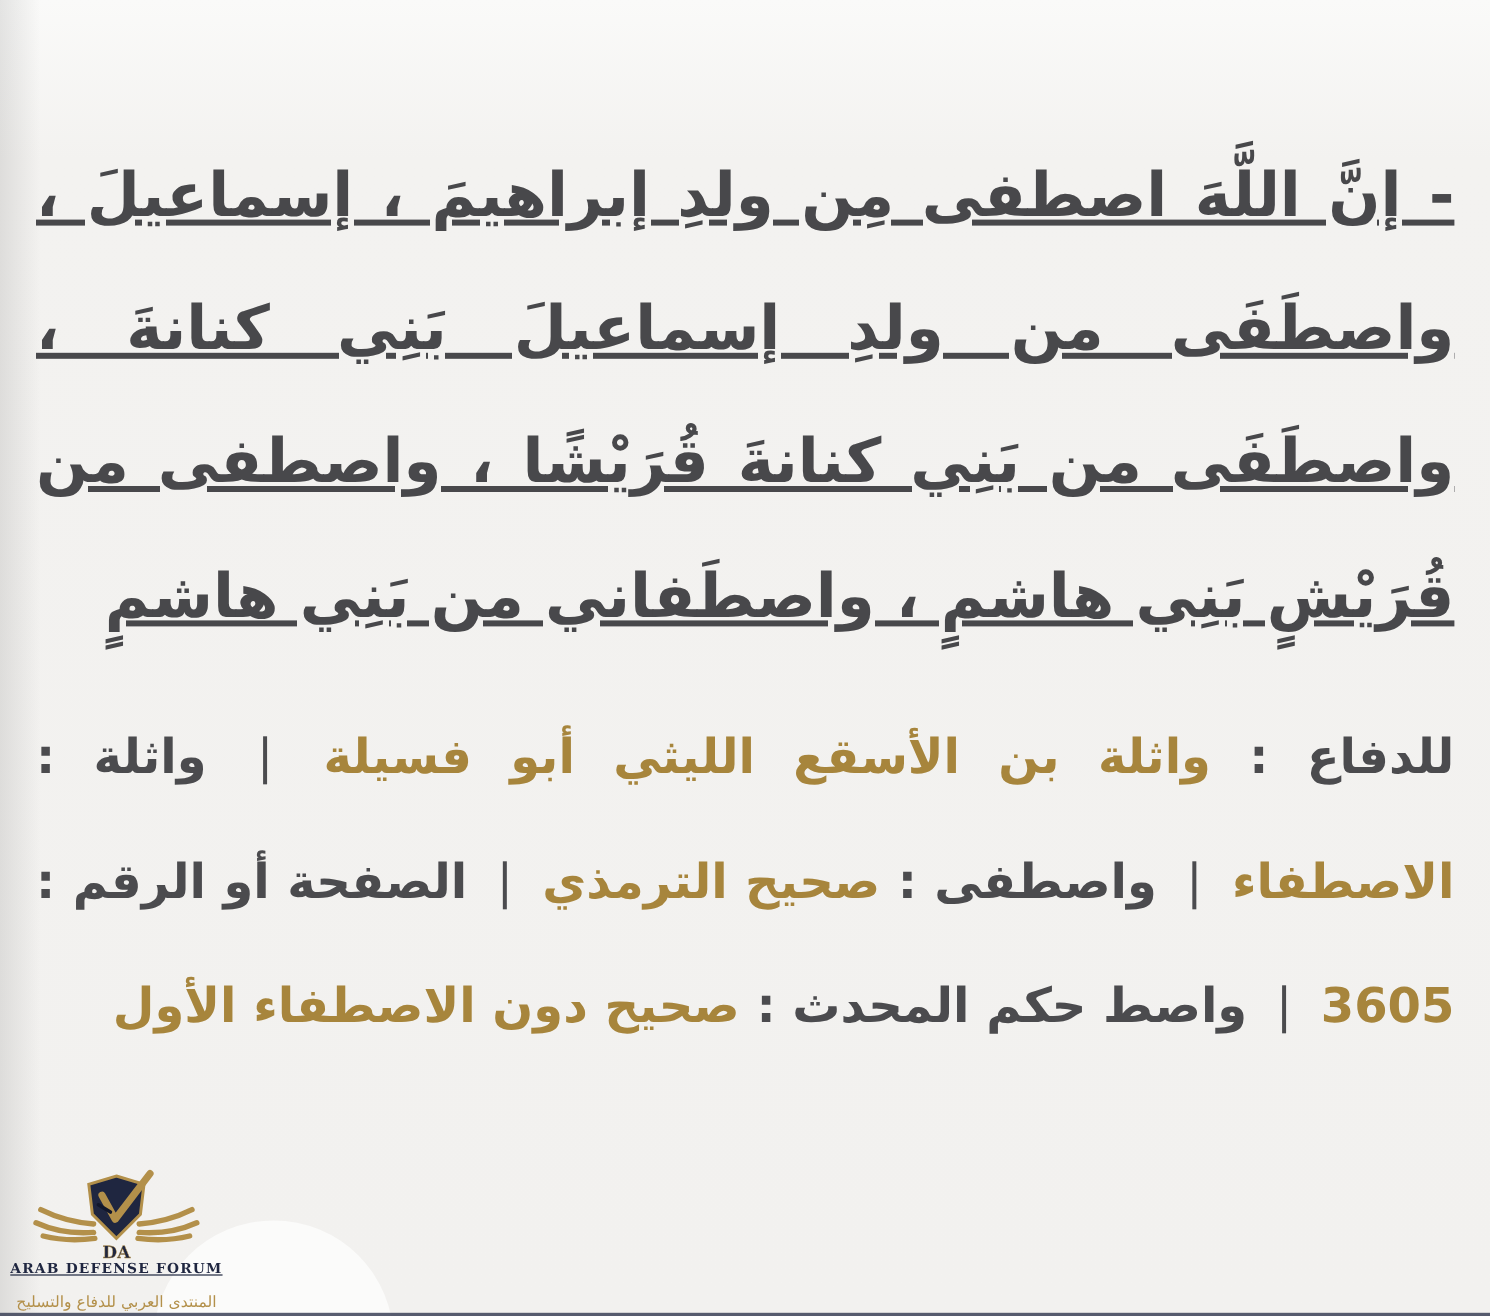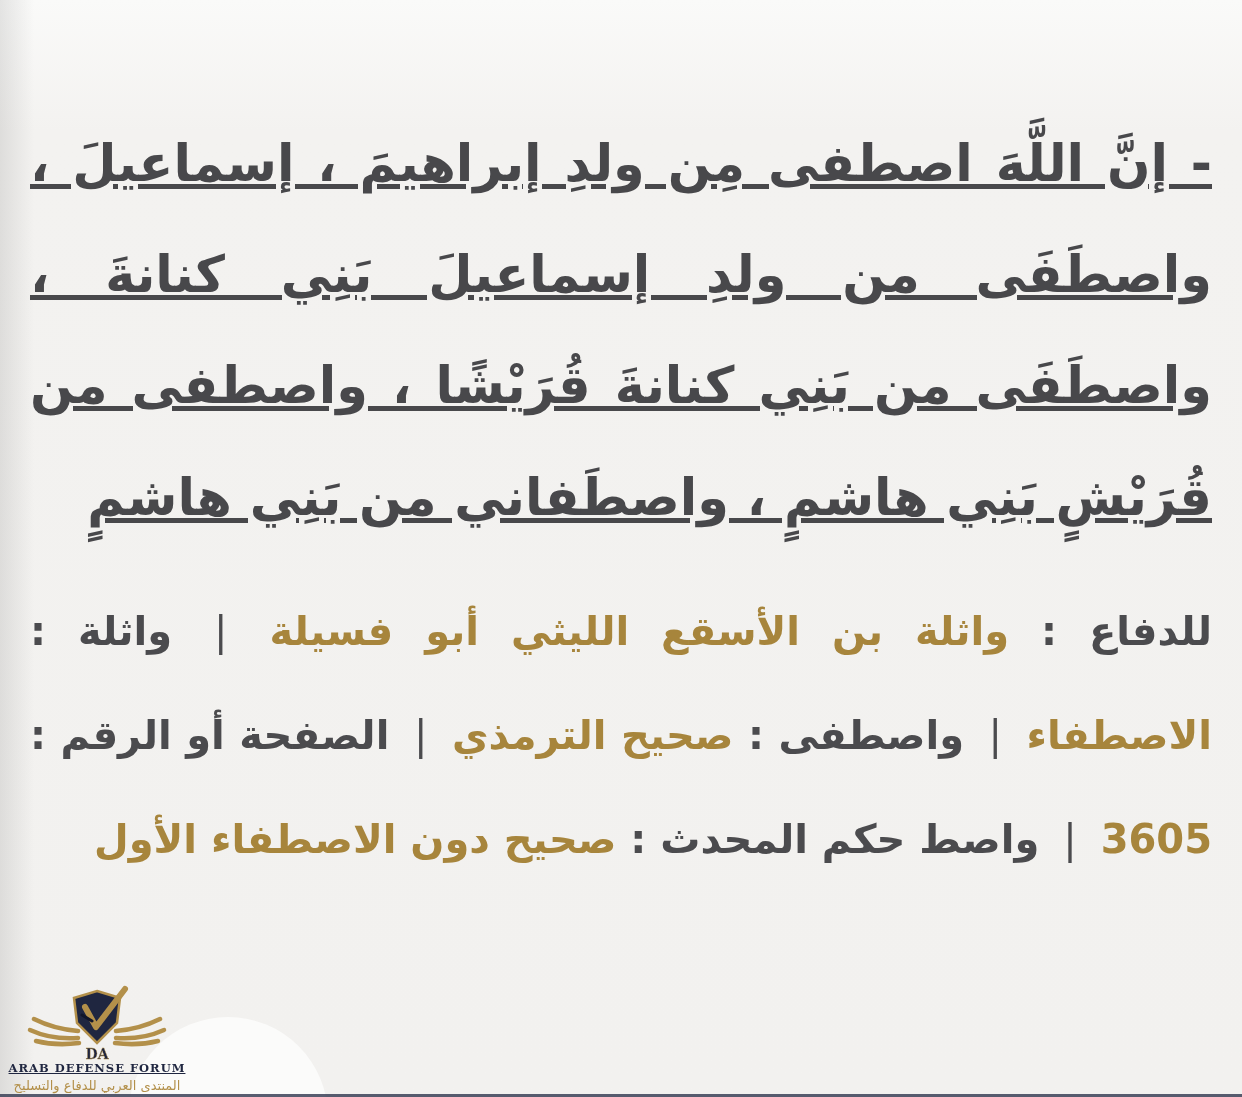--- a/index.html
+++ b/index.html
@@ -87,21 +87,21 @@
     margin-top: -2px;
     font-family: "DejaVu Serif", serif;
     font-weight: bold;
     font-size: 11.5px;
     letter-spacing: 1px;
     color: #1f2640;
     white-space: nowrap;
     text-decoration: underline;
   }
   .logo-subtitle {
-    margin-top: 3px;
+    margin-top: 14px;
     direction: rtl;
     font-size: 13px;
     color: #b3904a;
     white-space: nowrap;
   }
 </style>
 </head>
 <body>
 
 <div class="page">

